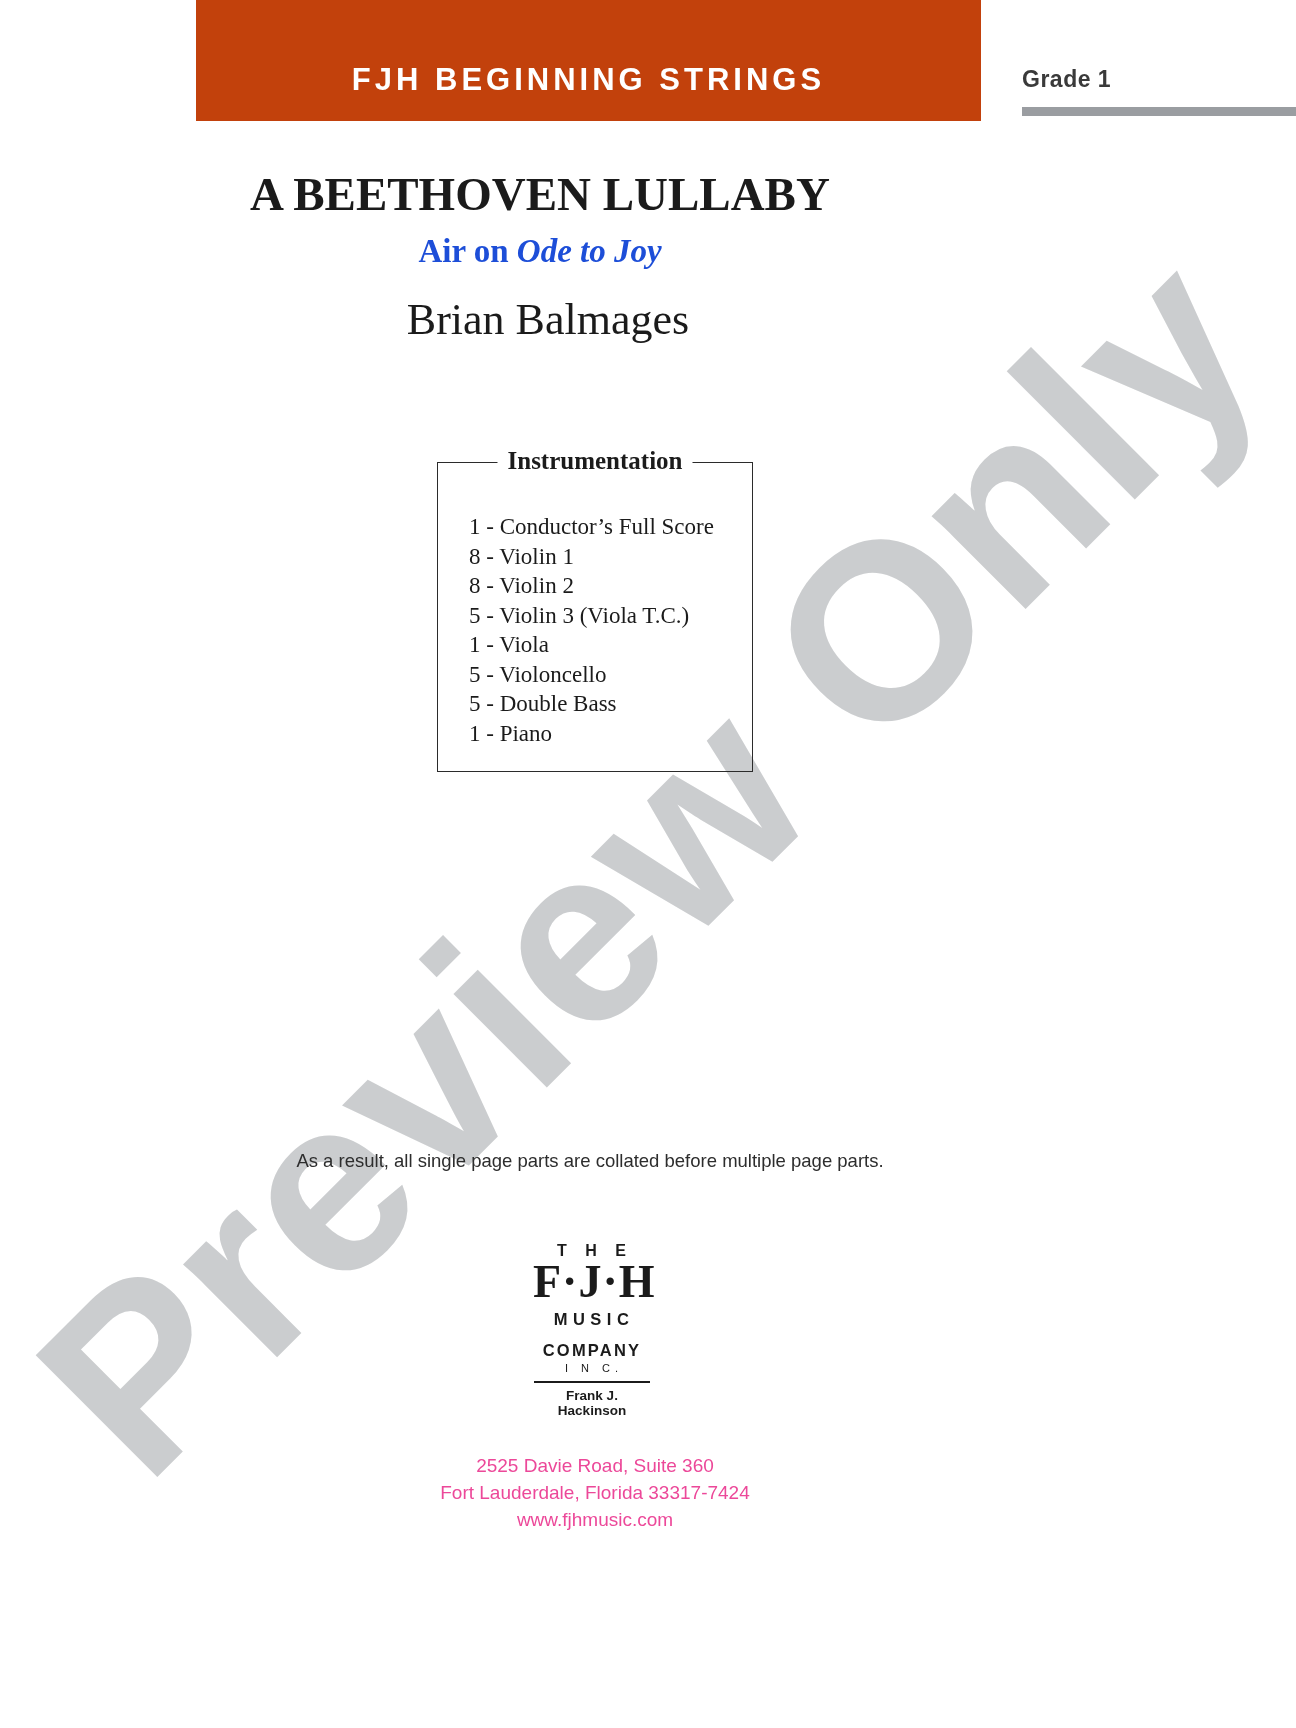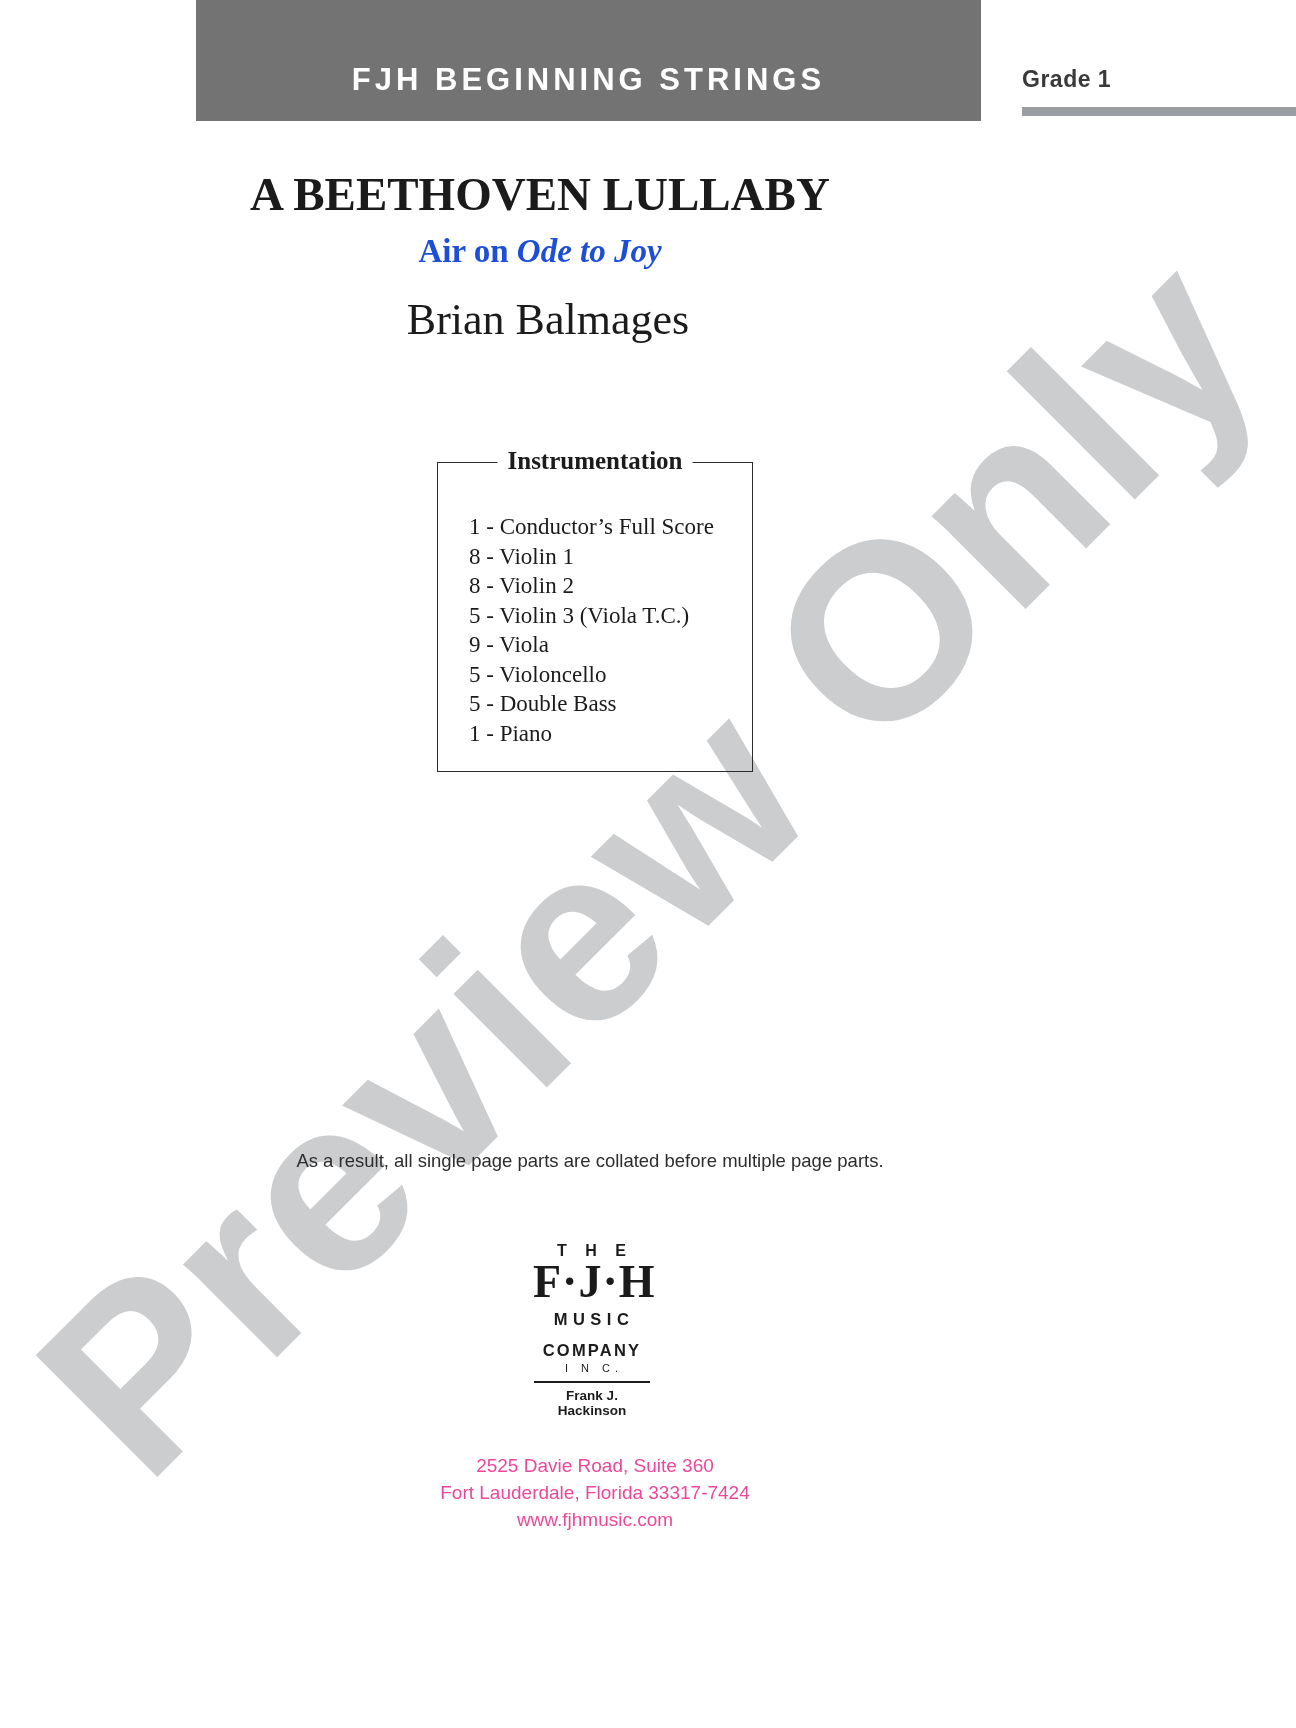--- a/index.html
+++ b/index.html
@@ -39,21 +39,21 @@
     opacity: 0.95;
   }
 
   
   .header-band {
     position: absolute;
     left: 196px;
     top: 0;
     width: 785px;
     height: 121px;
-    background: #737373;
+    background: #c2410c;
     z-index: 10;
   }
   .header-band-label {
     position: absolute;
     left: 0;
     right: 0;
     top: 62px;
     text-align: center;
     font-family: "Liberation Sans", sans-serif;
     font-weight: bold;
@@ -283,21 +283,21 @@
 </div>
 
 <div class="instr-wrap">
   <div class="instr-box"></div>
   <div class="instr-legend">Instrumentation</div>
   <ul class="instr-list">
     <li>1 - Conductor’s Full Score</li>
     <li>8 - Violin 1</li>
     <li>8 - Violin 2</li>
     <li>5 - Violin 3 (Viola T.C.)</li>
-    <li>9 - Viola</li>
+    <li>1 - Viola</li>
     <li>5 - Violoncello</li>
     <li>5 - Double Bass</li>
     <li>1 - Piano</li>
   </ul>
 </div>
 
 <div class="notice">
   <div>As a result, all single page parts are collated before multiple page parts.</div>
 </div>
 

